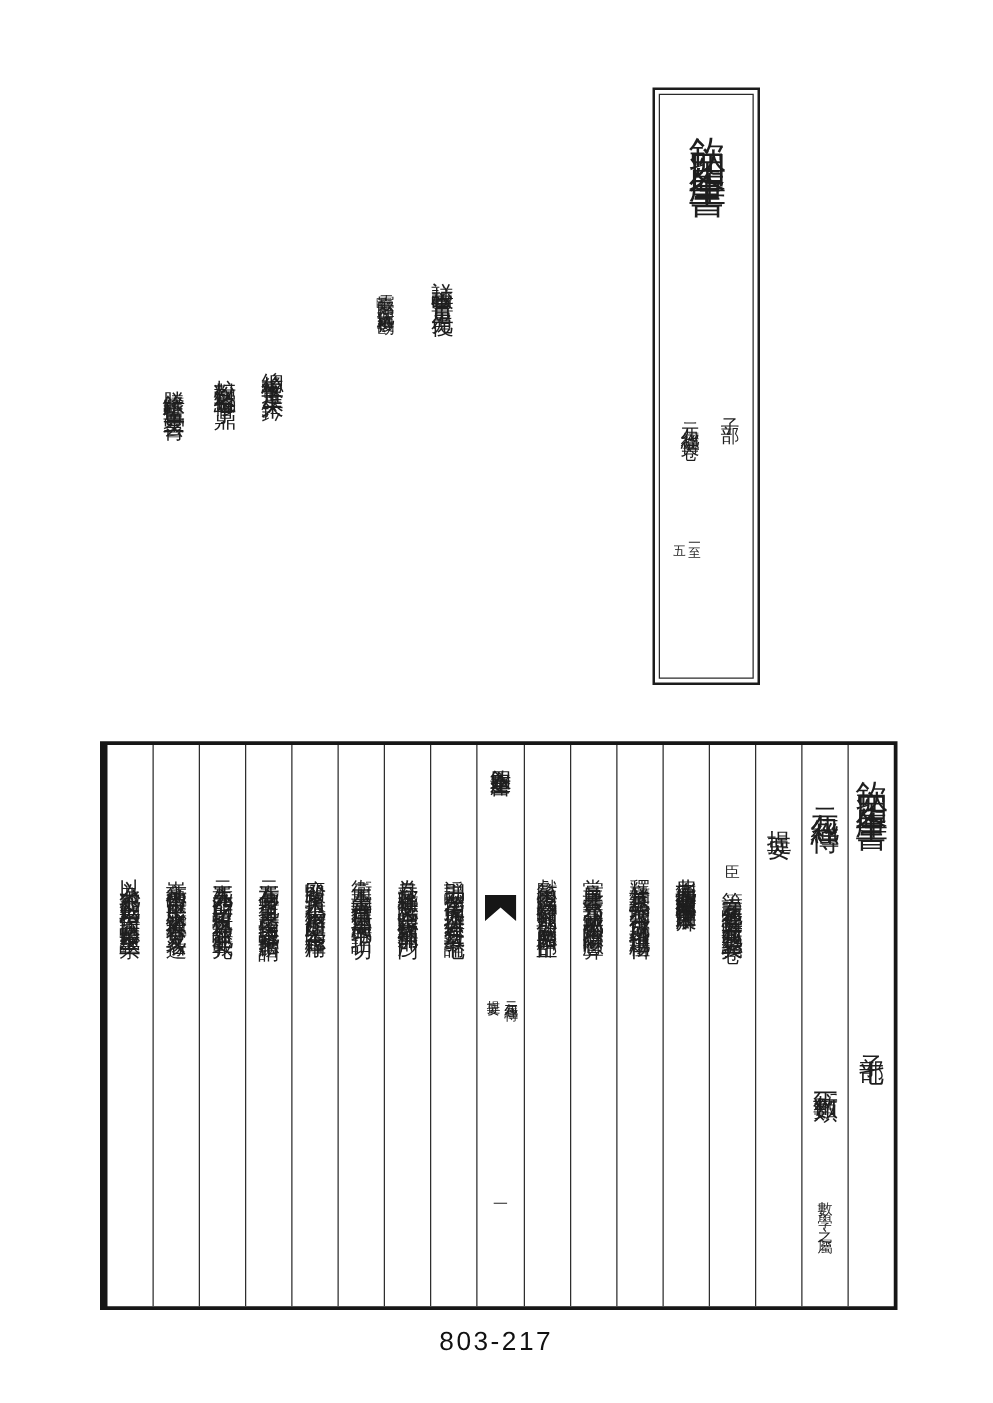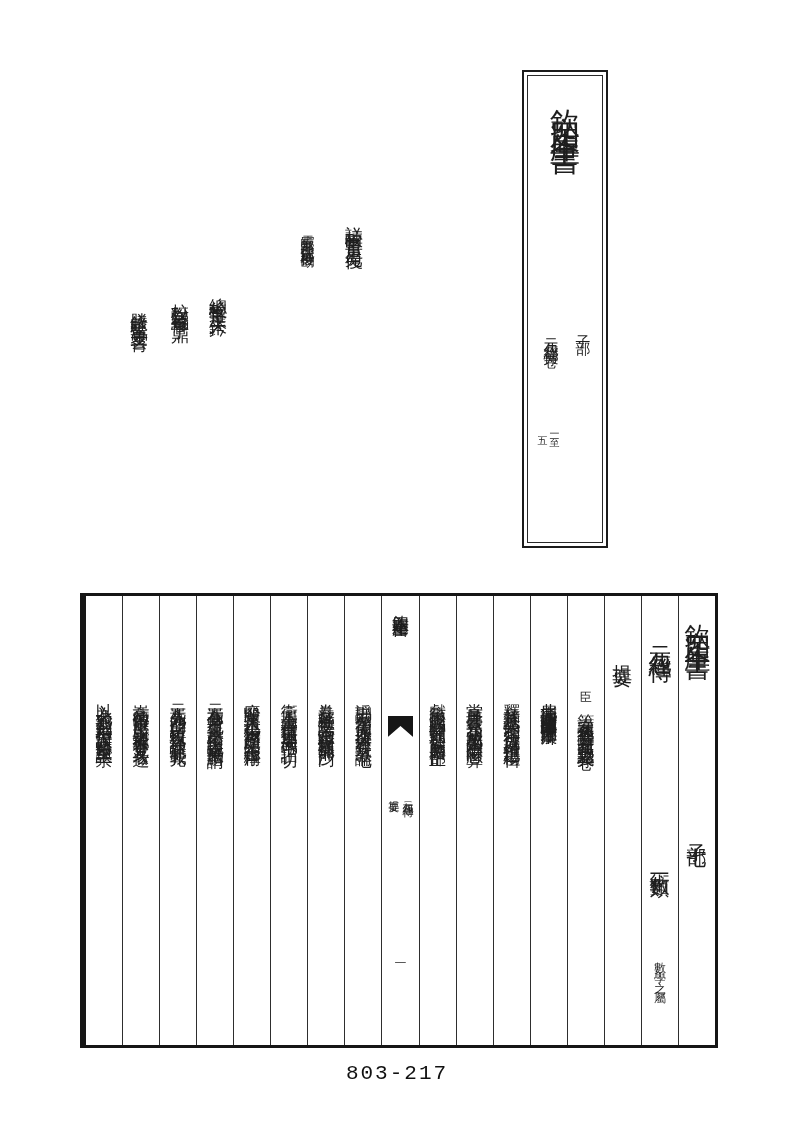--- a/index.html
+++ b/index.html
@@ -69,21 +69,21 @@
     position:absolute;top:196px;left:0;right:0;
     display:flex;flex-direction:row-reverse;justify-content:center;gap:3px;
   }
   .bx-pair .vtext{position:static;transform:none;font-size:11px;letter-spacing:2px;}
   .bx-page{font-size:12px;top:360px;}
 
   
   .folio{
     position:absolute;left:0;right:0;top:1062px;text-align:center;
     font-size:21px;letter-spacing:2px;color:#111;
-    font-family:Liberation Mono, monospace;
+    font-family:Liberation Sans, sans-serif;
   }
 </style>
 </head>
 <body>
 
 <div class="title-box">
   <div class="inner">
     <span class="vtext abs center-x main-title">欽定四庫全書</span>
     <span class="vtext abs tb-section">子部</span>
     <span class="vtext abs tb-volume">元包經傳卷</span>

